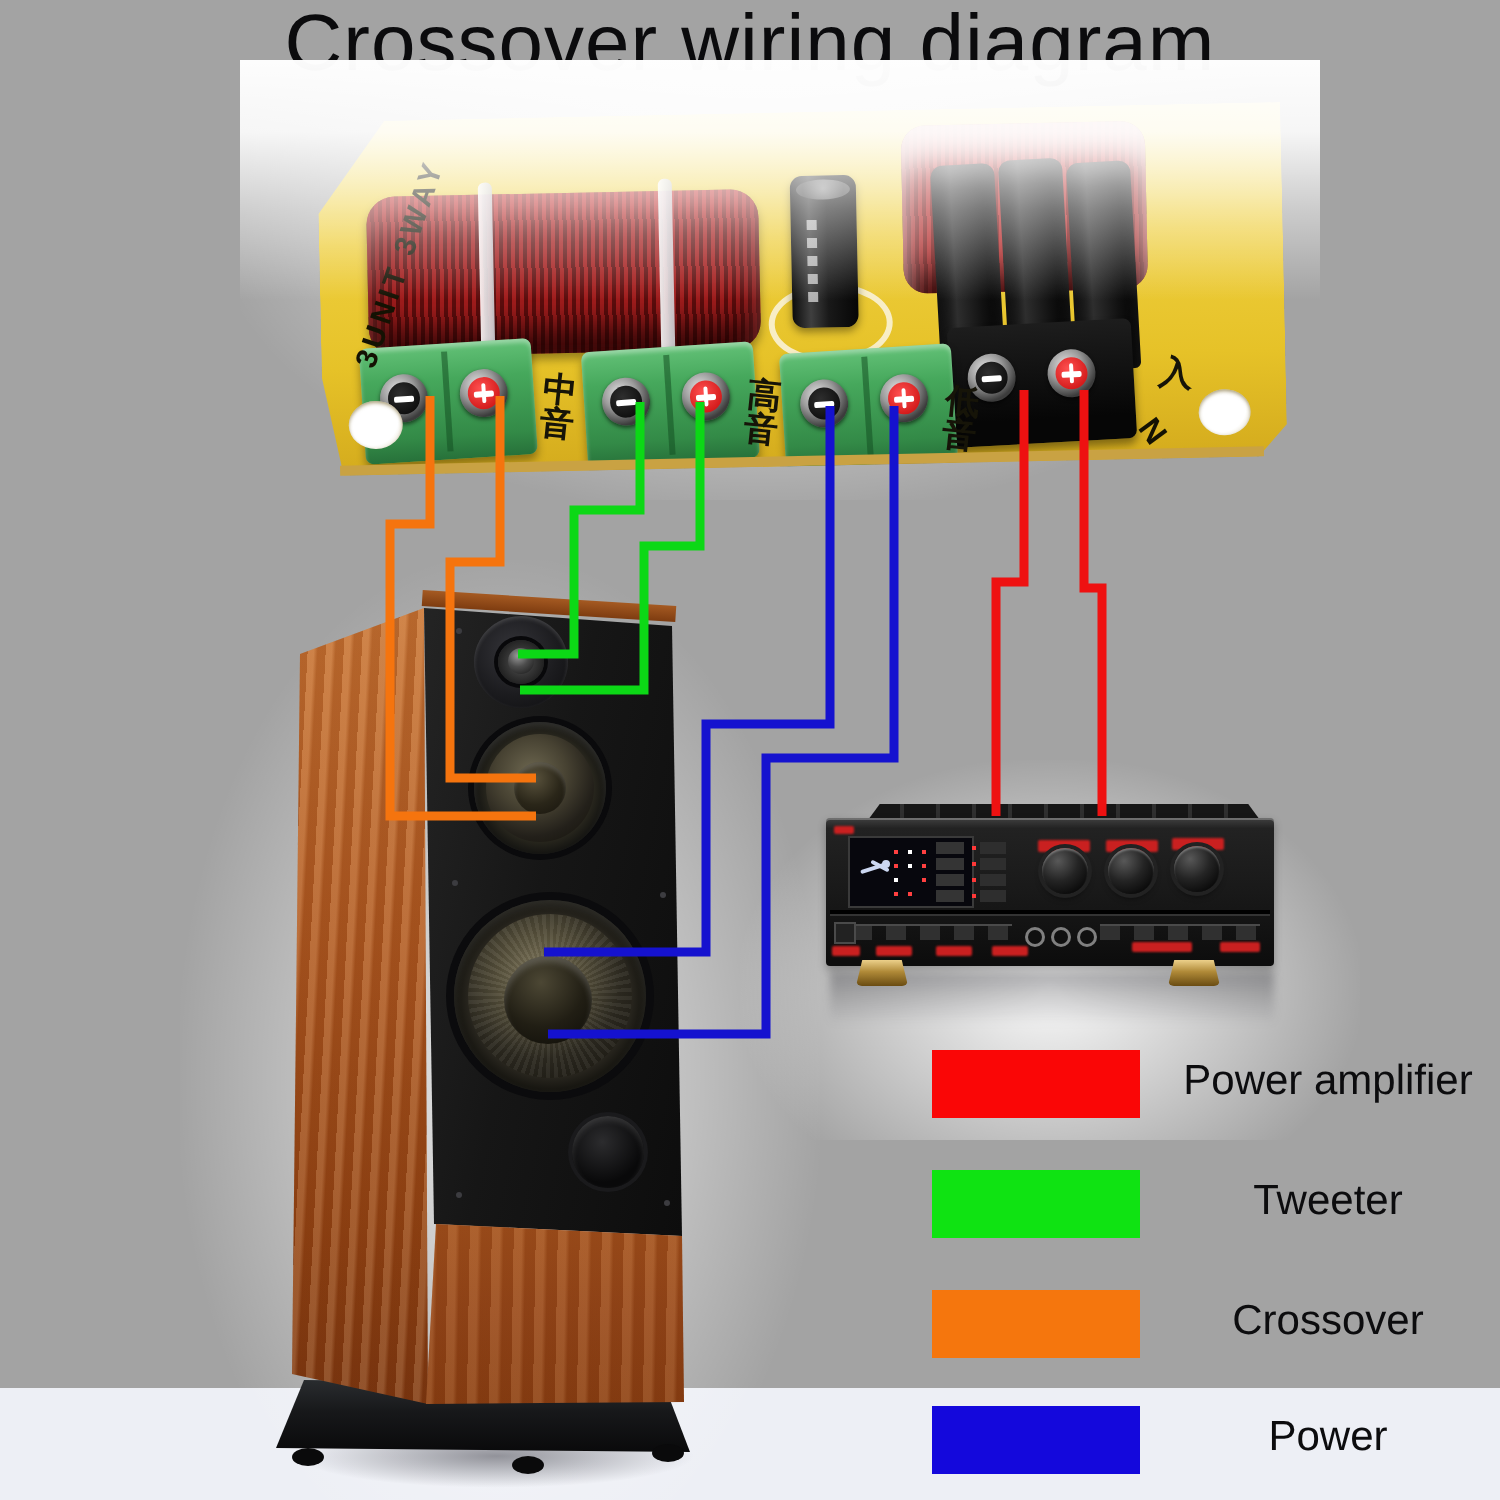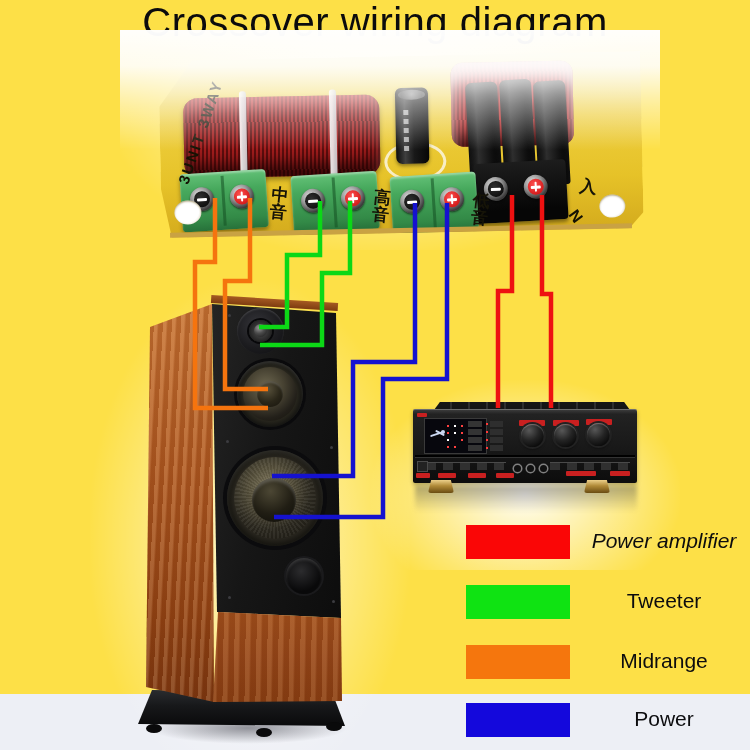--- a/index.html
+++ b/index.html
@@ -1,17 +1,17 @@
 <!DOCTYPE html>
 <html><head>
 <meta charset="utf-8">
 <style>
   html,body{margin:0;padding:0;}
   body{width:750px;height:750px;background:#edeff5;font-family:"Liberation Sans",sans-serif;overflow:hidden;}
-  .page{position:relative;width:750px;height:694px;background:#fde047;}
+  .page{position:relative;width:750px;height:694px;background:#a3a3a3;}
   .abs{position:absolute;}
   
   .title{position:absolute;top:0;left:0;width:750px;text-align:center;margin:0;
          font-size:40px;font-weight:400;color:#0b0b0d;letter-spacing:.5px;}
   
   .glow{position:absolute;pointer-events:none;}
   .glow-board{left:120px;top:30px;width:520px;height:220px;
     background:radial-gradient(ellipse at 50% 35%,rgba(255,255,255,.9),rgba(255,255,255,0) 75%);}
   .glow-speaker{left:90px;top:280px;width:320px;height:470px;
     background:radial-gradient(ellipse at 50% 55%,rgba(255,255,255,.75),rgba(255,255,255,0) 72%);}
@@ -311,25 +311,25 @@
     <span class="redmark z4" style="left:496px;top:473px;width:18px;height:5px;"></span>
     <span class="redmark z4" style="left:566px;top:471px;width:30px;height:5px;"></span>
     <span class="redmark z4" style="left:610px;top:471px;width:20px;height:5px;"></span>
 
     <div class="abs amp-foot z4" style="left:428px;top:480px;"></div>
     <div class="abs amp-foot z4" style="left:584px;top:480px;"></div>
   </div>
 
   <div>
     <div class="legend-swatch" style="top: 525px; background: rgb(250, 6, 6);"></div>
-    <span class="legend-label" style="top:529px;font-style:italic;">Power amplifier</span>
+    <span class="legend-label" style="top:529px;">Power amplifier</span>
     <div class="legend-swatch" style="top: 585px; background: rgb(15, 227, 18);"></div>
     <span class="legend-label" style="top:589px;">Tweeter</span>
     <div class="legend-swatch" style="top: 645px; background: rgb(245, 118, 13);"></div>
-    <span class="legend-label" style="top:649px;">Midrange</span>
+    <span class="legend-label" style="top:649px;">Crossover</span>
     <div class="legend-swatch" style="top: 703px; background: rgb(20, 8, 220);"></div>
     <span class="legend-label" style="top:707px;">Power</span>
   </div>
 
   <svg class="wires" viewBox="0 0 750 750" xmlns="http://www.w3.org/2000/svg">
       <polyline points="215,198 215,262 195,262 195,408 268,408" fill="none" stroke="#f5740e" stroke-width="4.5"></polyline>
       <polyline points="250,198 250,281 225,281 225,389 268,389" fill="none" stroke="#f5740e" stroke-width="4.5"></polyline>
       <polyline points="320,201 320,255 287,255 287,327 259,327" fill="none" stroke="#0cd816" stroke-width="4.5"></polyline>
       <polyline points="350,201 350,273 322,273 322,345 260,345" fill="none" stroke="#0cd816" stroke-width="4.5"></polyline>
       <polyline points="415,203 415,362 353,362 353,476 272,476" fill="none" stroke="#1512cf" stroke-width="4.5"></polyline>

